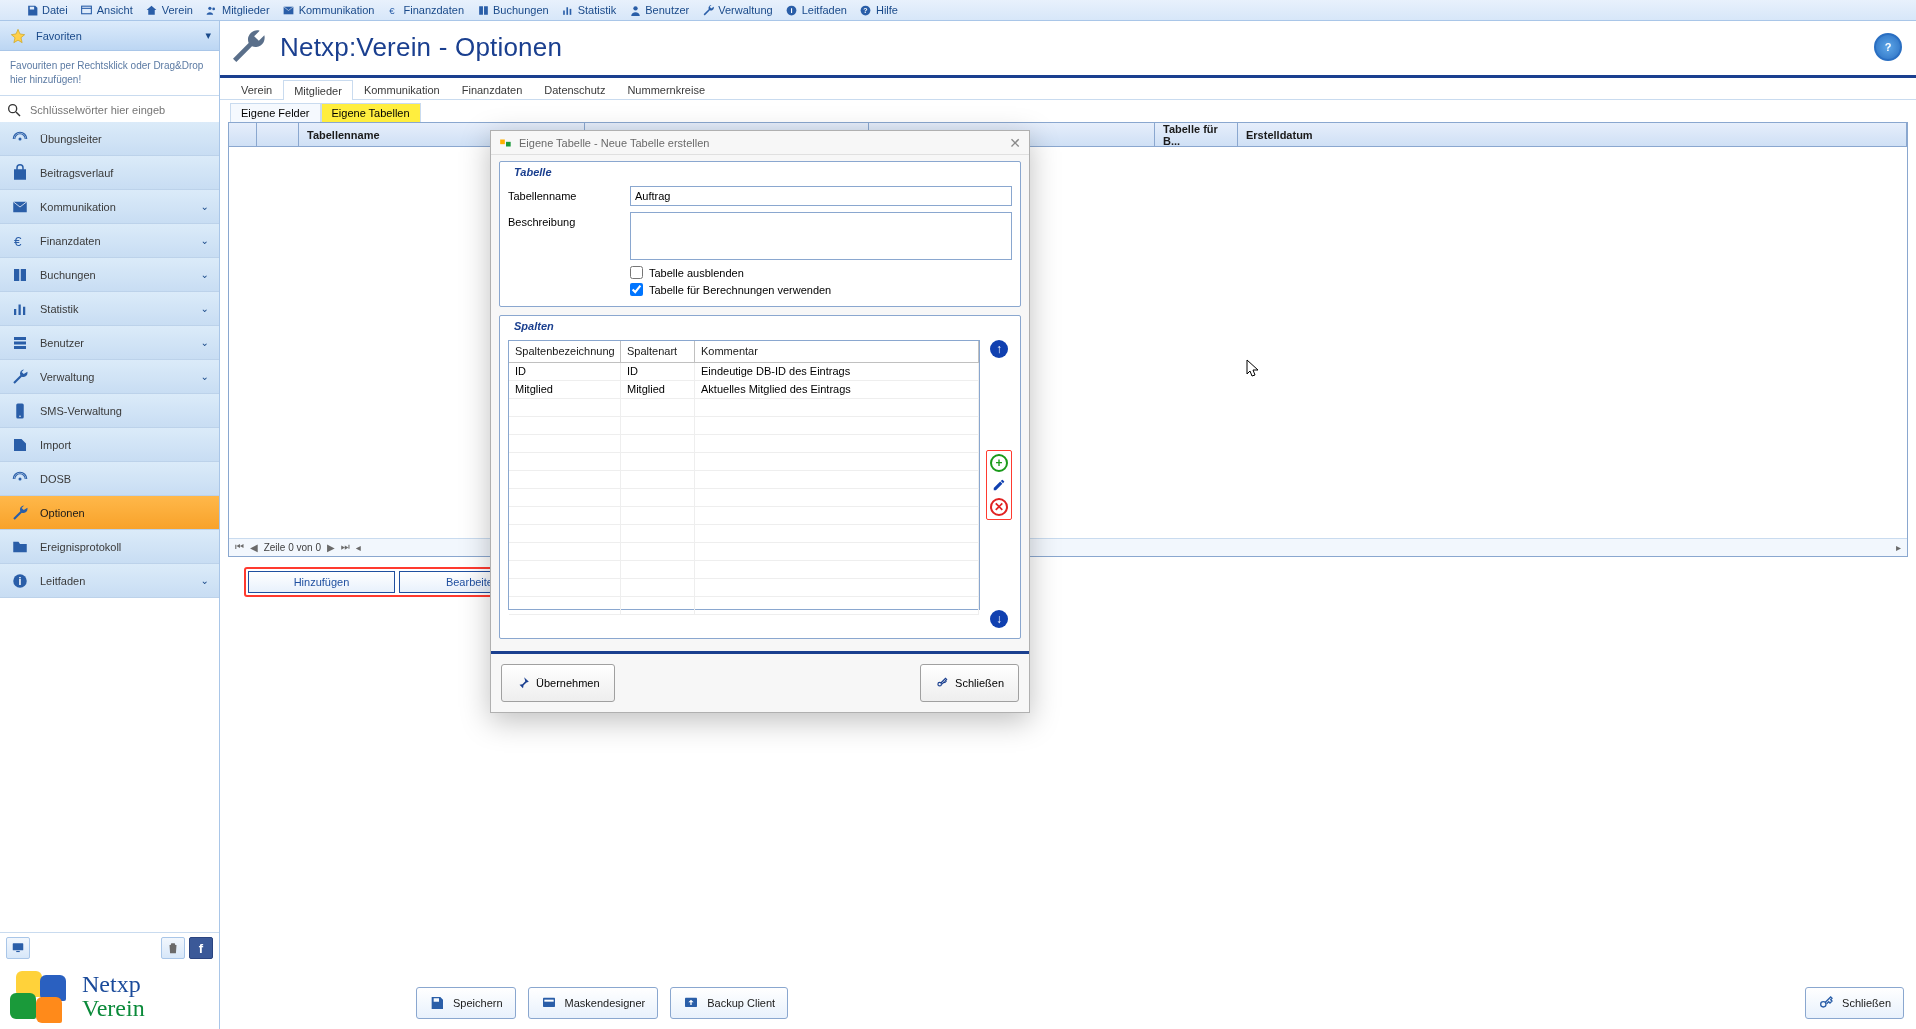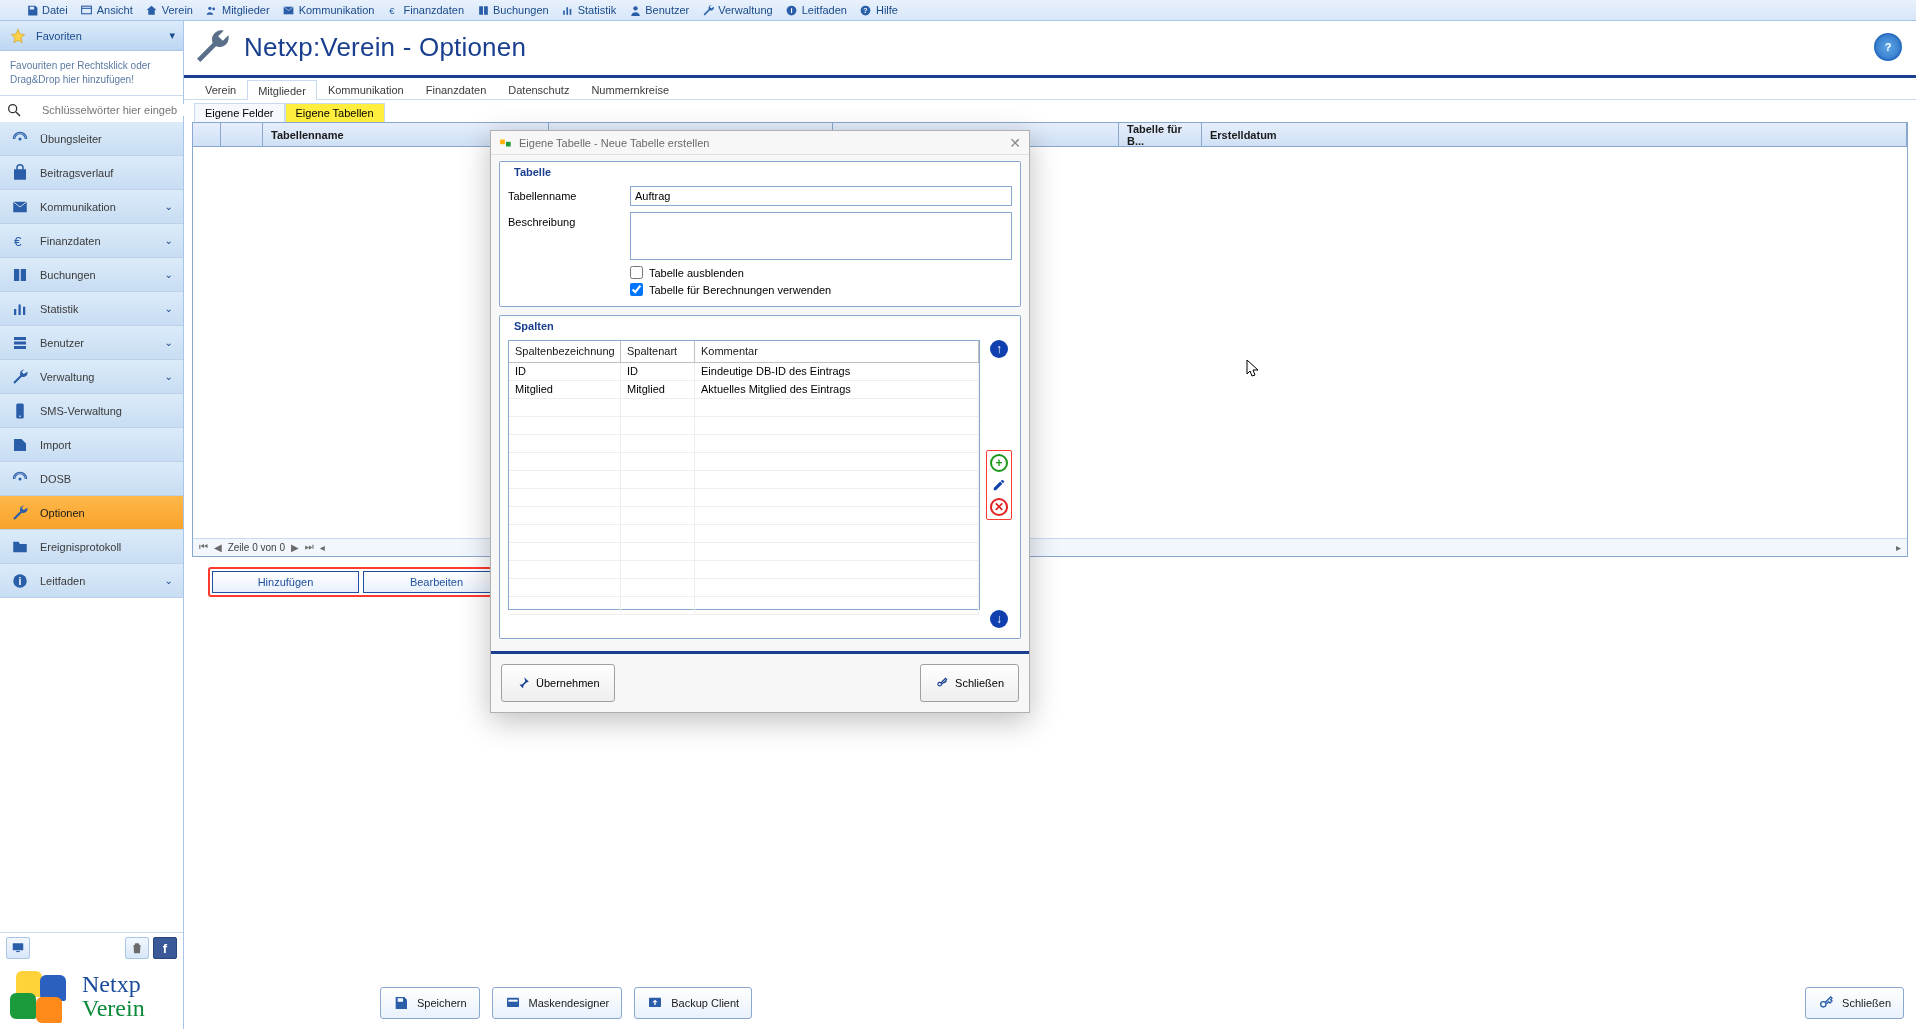--- a/index.html
+++ b/index.html
@@ -7,25 +7,25 @@
 
     
     .menubar { background: linear-gradient(to bottom, #e8f1fc, #d7e7f9); height: 21px; display: flex; align-items: center; padding: 0 19px; border-bottom: 1px solid #a9c6e8; }
     .menubar-item { display: flex; align-items: center; gap: 3px; padding: 2px 6px; color: #1a4a8a; cursor: pointer; }
     .menubar-item .mi-icon { width: 14px; height: 14px; display: inline-flex; align-items: center; justify-content: center; color: #2a5ea8; }
 
     
     .main { display: flex; height: calc(100% - 21px); }
 
     
-    .sidebar { width: 184px; background: #fff; border-right: 1px solid #a9c6e8; display: flex; flex-direction: column; }
+    .sidebar { width: 220px; background: #fff; border-right: 1px solid #a9c6e8; display: flex; flex-direction: column; }
     .fav-hdr { background: linear-gradient(to bottom, #dcebfb, #bcd6f3); height: 30px; display: flex; align-items: center; gap: 8px; padding: 0 8px; color: #1a4a8a; font-weight: normal; border-bottom: 1px solid #a9c6e8; }
     .fav-hdr .chev { margin-left: auto; }
     .fav-note { padding: 8px 10px; color: #5b7aa3; font-size: 10px; line-height: 1.4; border-bottom: 1px solid #c9dbef; }
-    .search-row { display: flex; align-items: center; gap: 20px; padding: 6px 6px 0 6px; }
+    .search-row { display: flex; align-items: center; gap: 8px; padding: 6px 6px 0 6px; }
     .search-row input { flex: 1; border: none; outline: none; font-size: 11px; color: #888; }
     .nav-list { margin-top: 4px; flex: 1; overflow: auto; }
     .nav-item { height: 34px; display: flex; align-items: center; gap: 10px; padding: 0 10px; background: linear-gradient(to bottom, #dbebf9, #c8ddf3); border-bottom: 1px solid #bcd2ea; color: #3a3a3a; cursor: pointer; }
     .nav-item.active { background: linear-gradient(to bottom, #ffb84a, #f8a22a); color: #1a1a1a; }
     .nav-item .chev { margin-left: auto; color: #1a4a8a; font-size: 10px; }
     .nav-icon { width: 20px; height: 20px; display: inline-flex; align-items: center; justify-content: center; color: #2a5ea8; }
 
     .sb-bottom { padding: 4px 6px; display: flex; align-items: center; gap: 6px; border-top: 1px solid #c9dbef; }
     .sb-bottom .sq { width: 24px; height: 22px; background: linear-gradient(to bottom,#f2f7fd,#d7e7f9); border: 1px solid #a9c6e8; display: flex; align-items: center; justify-content: center; border-radius: 2px; cursor: pointer; }
 
@@ -68,21 +68,21 @@
     .footer-bar { position: absolute; left: 196px; right: 12px; bottom: 10px; display: flex; align-items: center; gap: 12px; }
     .fbtn { display: flex; align-items: center; gap: 8px; height: 32px; padding: 0 12px; background: linear-gradient(to bottom,#fff,#e8f1fc); border: 1px solid #8aa7cf; border-radius: 3px; cursor: pointer; color: #1a1a1a; }
     .fbtn.right { margin-left: auto; }
 
     
     .dialog { position: absolute; left: 490px; top: 130px; width: 540px; background: #f7f7f7; border: 1px solid #b0b0b0; box-shadow: 0 8px 28px rgba(0,0,0,.25); }
     .dlg-title { height: 24px; display: flex; align-items: center; gap: 6px; padding: 0 8px; color: #6a6a6a; font-size: 11px; border-bottom: 1px solid #e0e0e0; }
     .dlg-close { margin-left: auto; cursor: pointer; color: #8a8a8a; font-size: 14px; }
     .dlg-body { padding: 6px 8px 4px; }
     .group { border: 1px solid #8aa7cf; border-radius: 2px; padding: 6px 8px 10px; margin-bottom: 8px; background: #fff; }
-    .group-title { color: #1a3f8f; font-weight: bold; margin: -14px 0 6px 2px; background: #fff; display: inline-block; padding: 0 4px; position: relative; top: -2px; }
+    .group-title { color: #1a3f8f; font-weight: bold; margin: -14px 0 6px 2px; background: #fff; display: inline-block; padding: 0 4px; position: relative; top: -2px; font-style: italic; }
     .form-row { display: flex; align-items: flex-start; gap: 10px; margin-bottom: 6px; }
     .form-row label { width: 112px; padding-top: 4px; }
     .form-row input[type=text] { flex: 1; height: 20px; border: 1px solid #8aa7cf; padding: 0 4px; font-size: 11px; }
     .form-row textarea { flex: 1; height: 48px; border: 1px solid #8aa7cf; padding: 2px 4px; font-size: 11px; resize: none; color: #333; position: relative; }
     .chk-row { display: flex; align-items: center; gap: 6px; margin-left: 122px; margin-top: 4px; }
 
     .spalten-wrap { display: flex; gap: 6px; position: relative; }
     .spalten-grid { flex: 1; border: 1px solid #8aa7cf; background: #fff; height: 270px; }
     .sg-head { display: flex; background: #fff; height: 22px; border-bottom: 1px solid #c0c0c0; }
     .sg-head > div { padding: 4px 6px; border-right: 1px solid #c0c0c0; color: #1a1a1a; }

